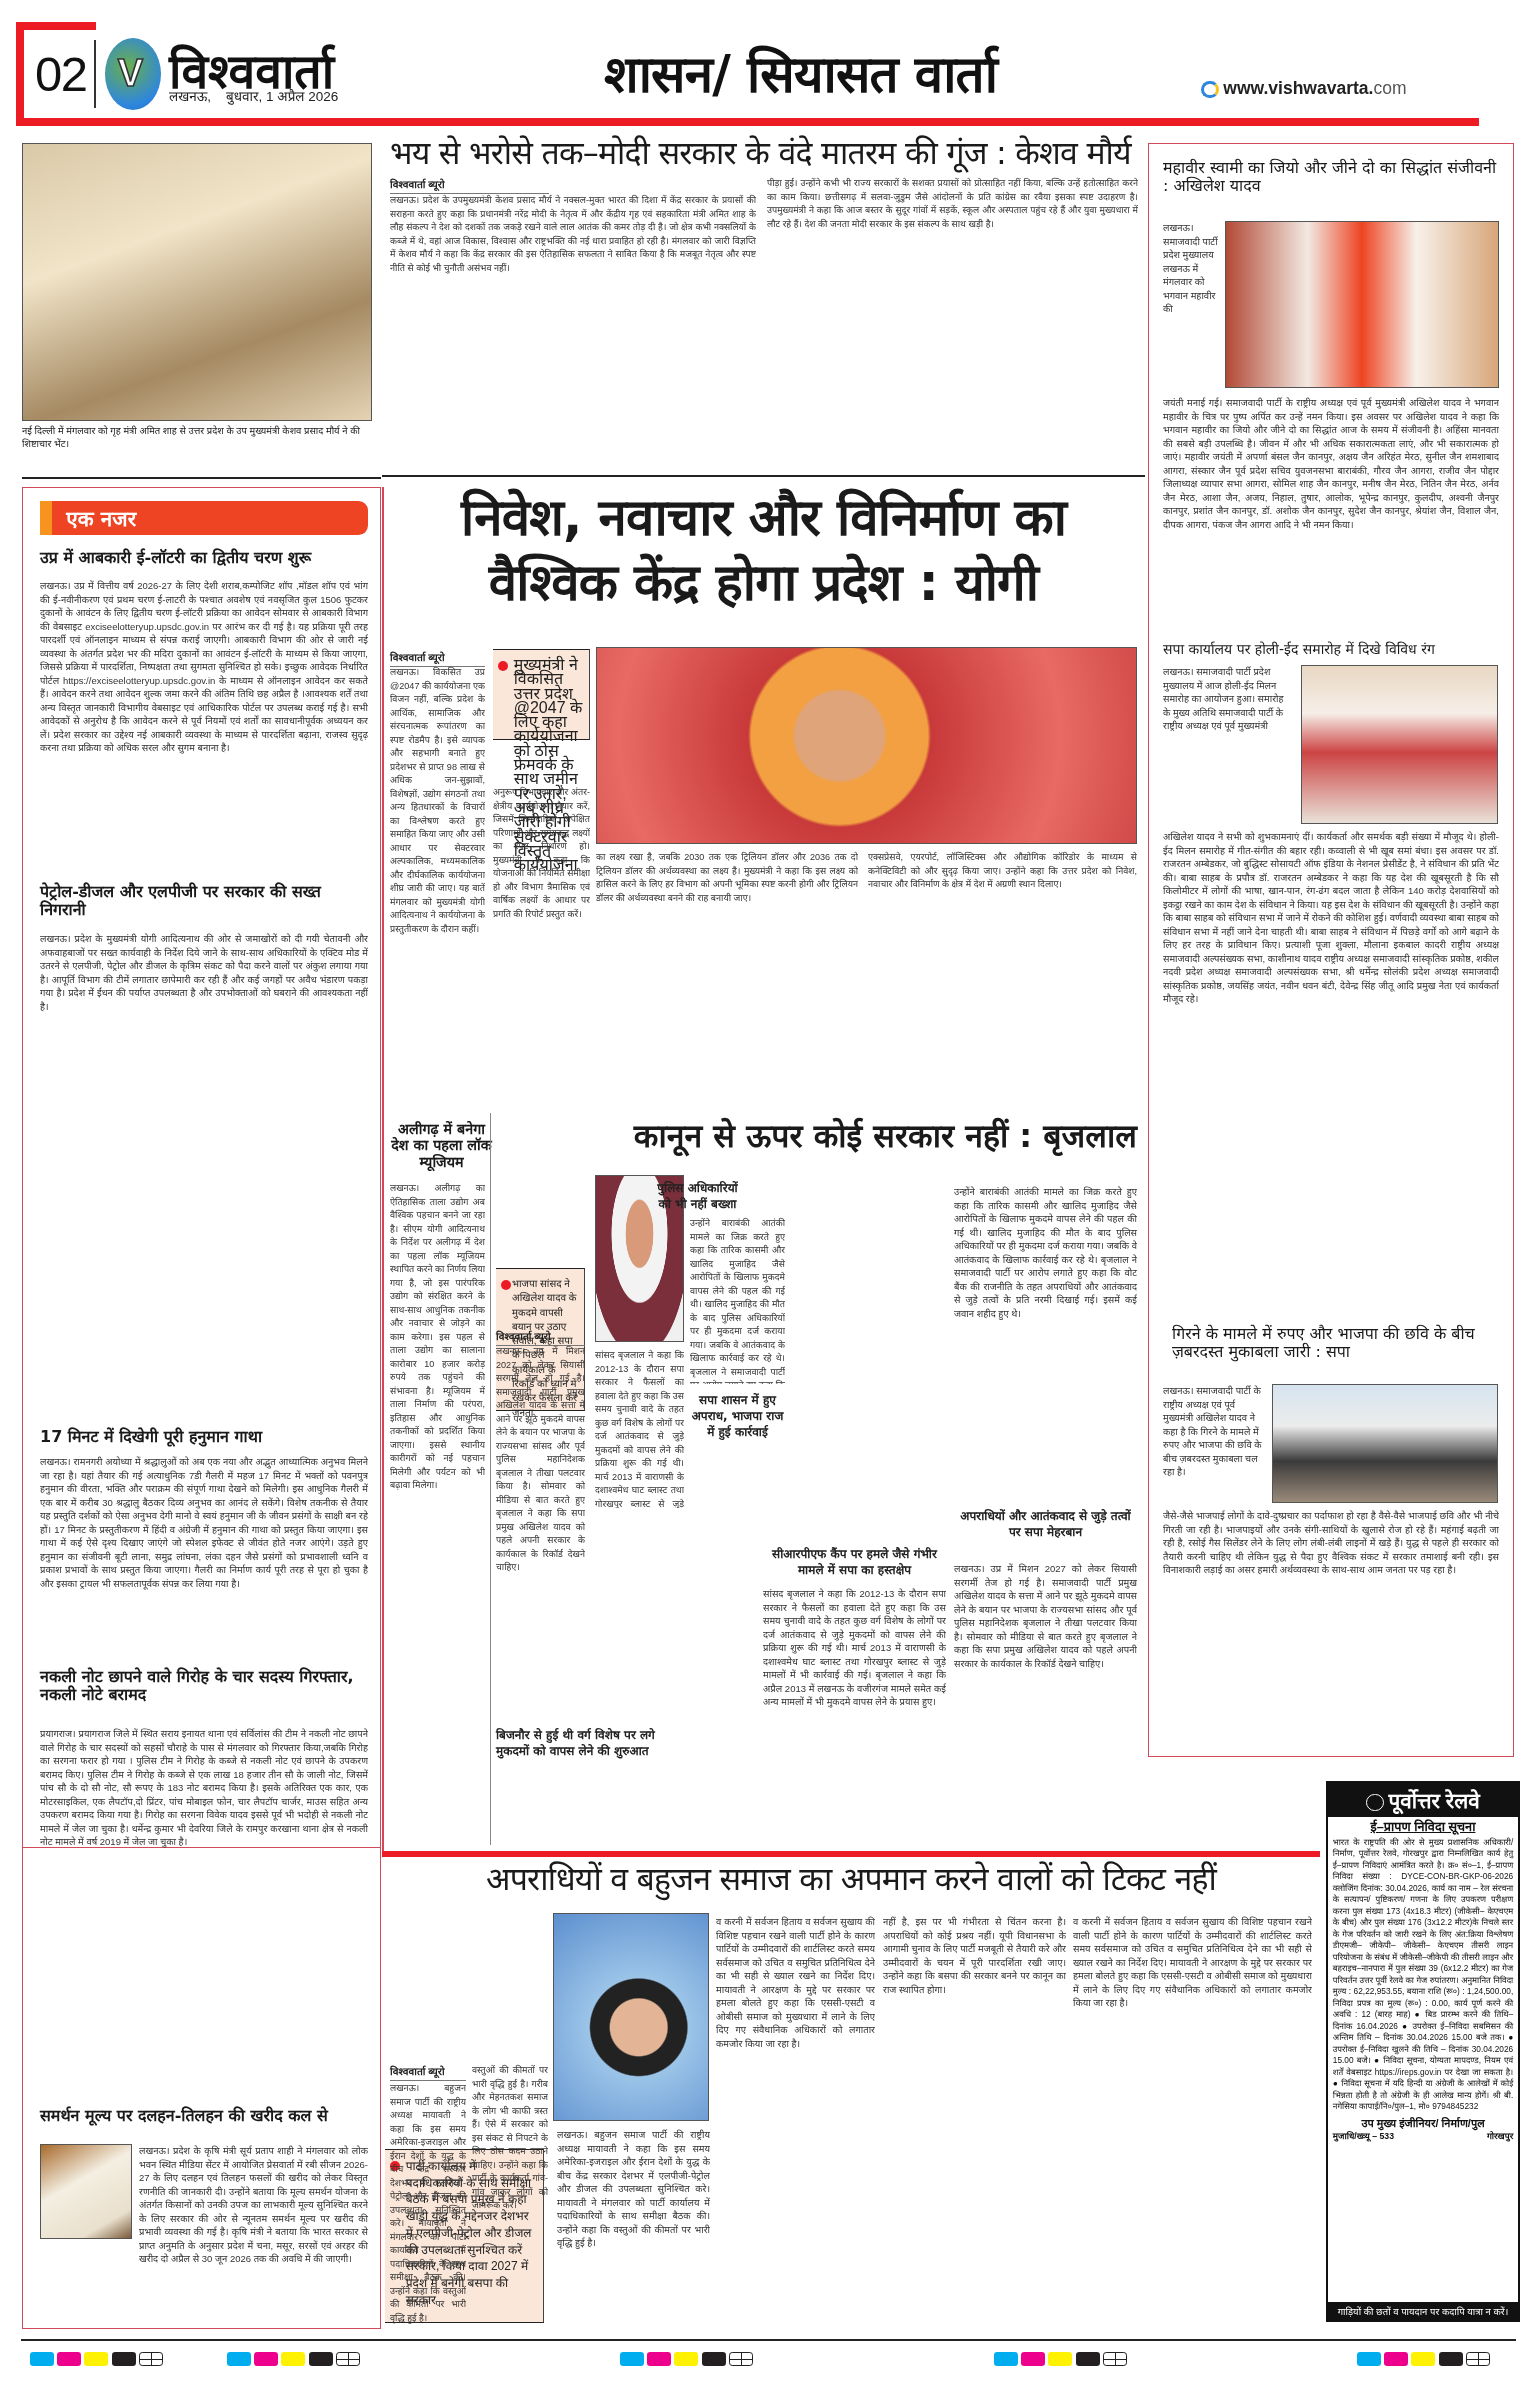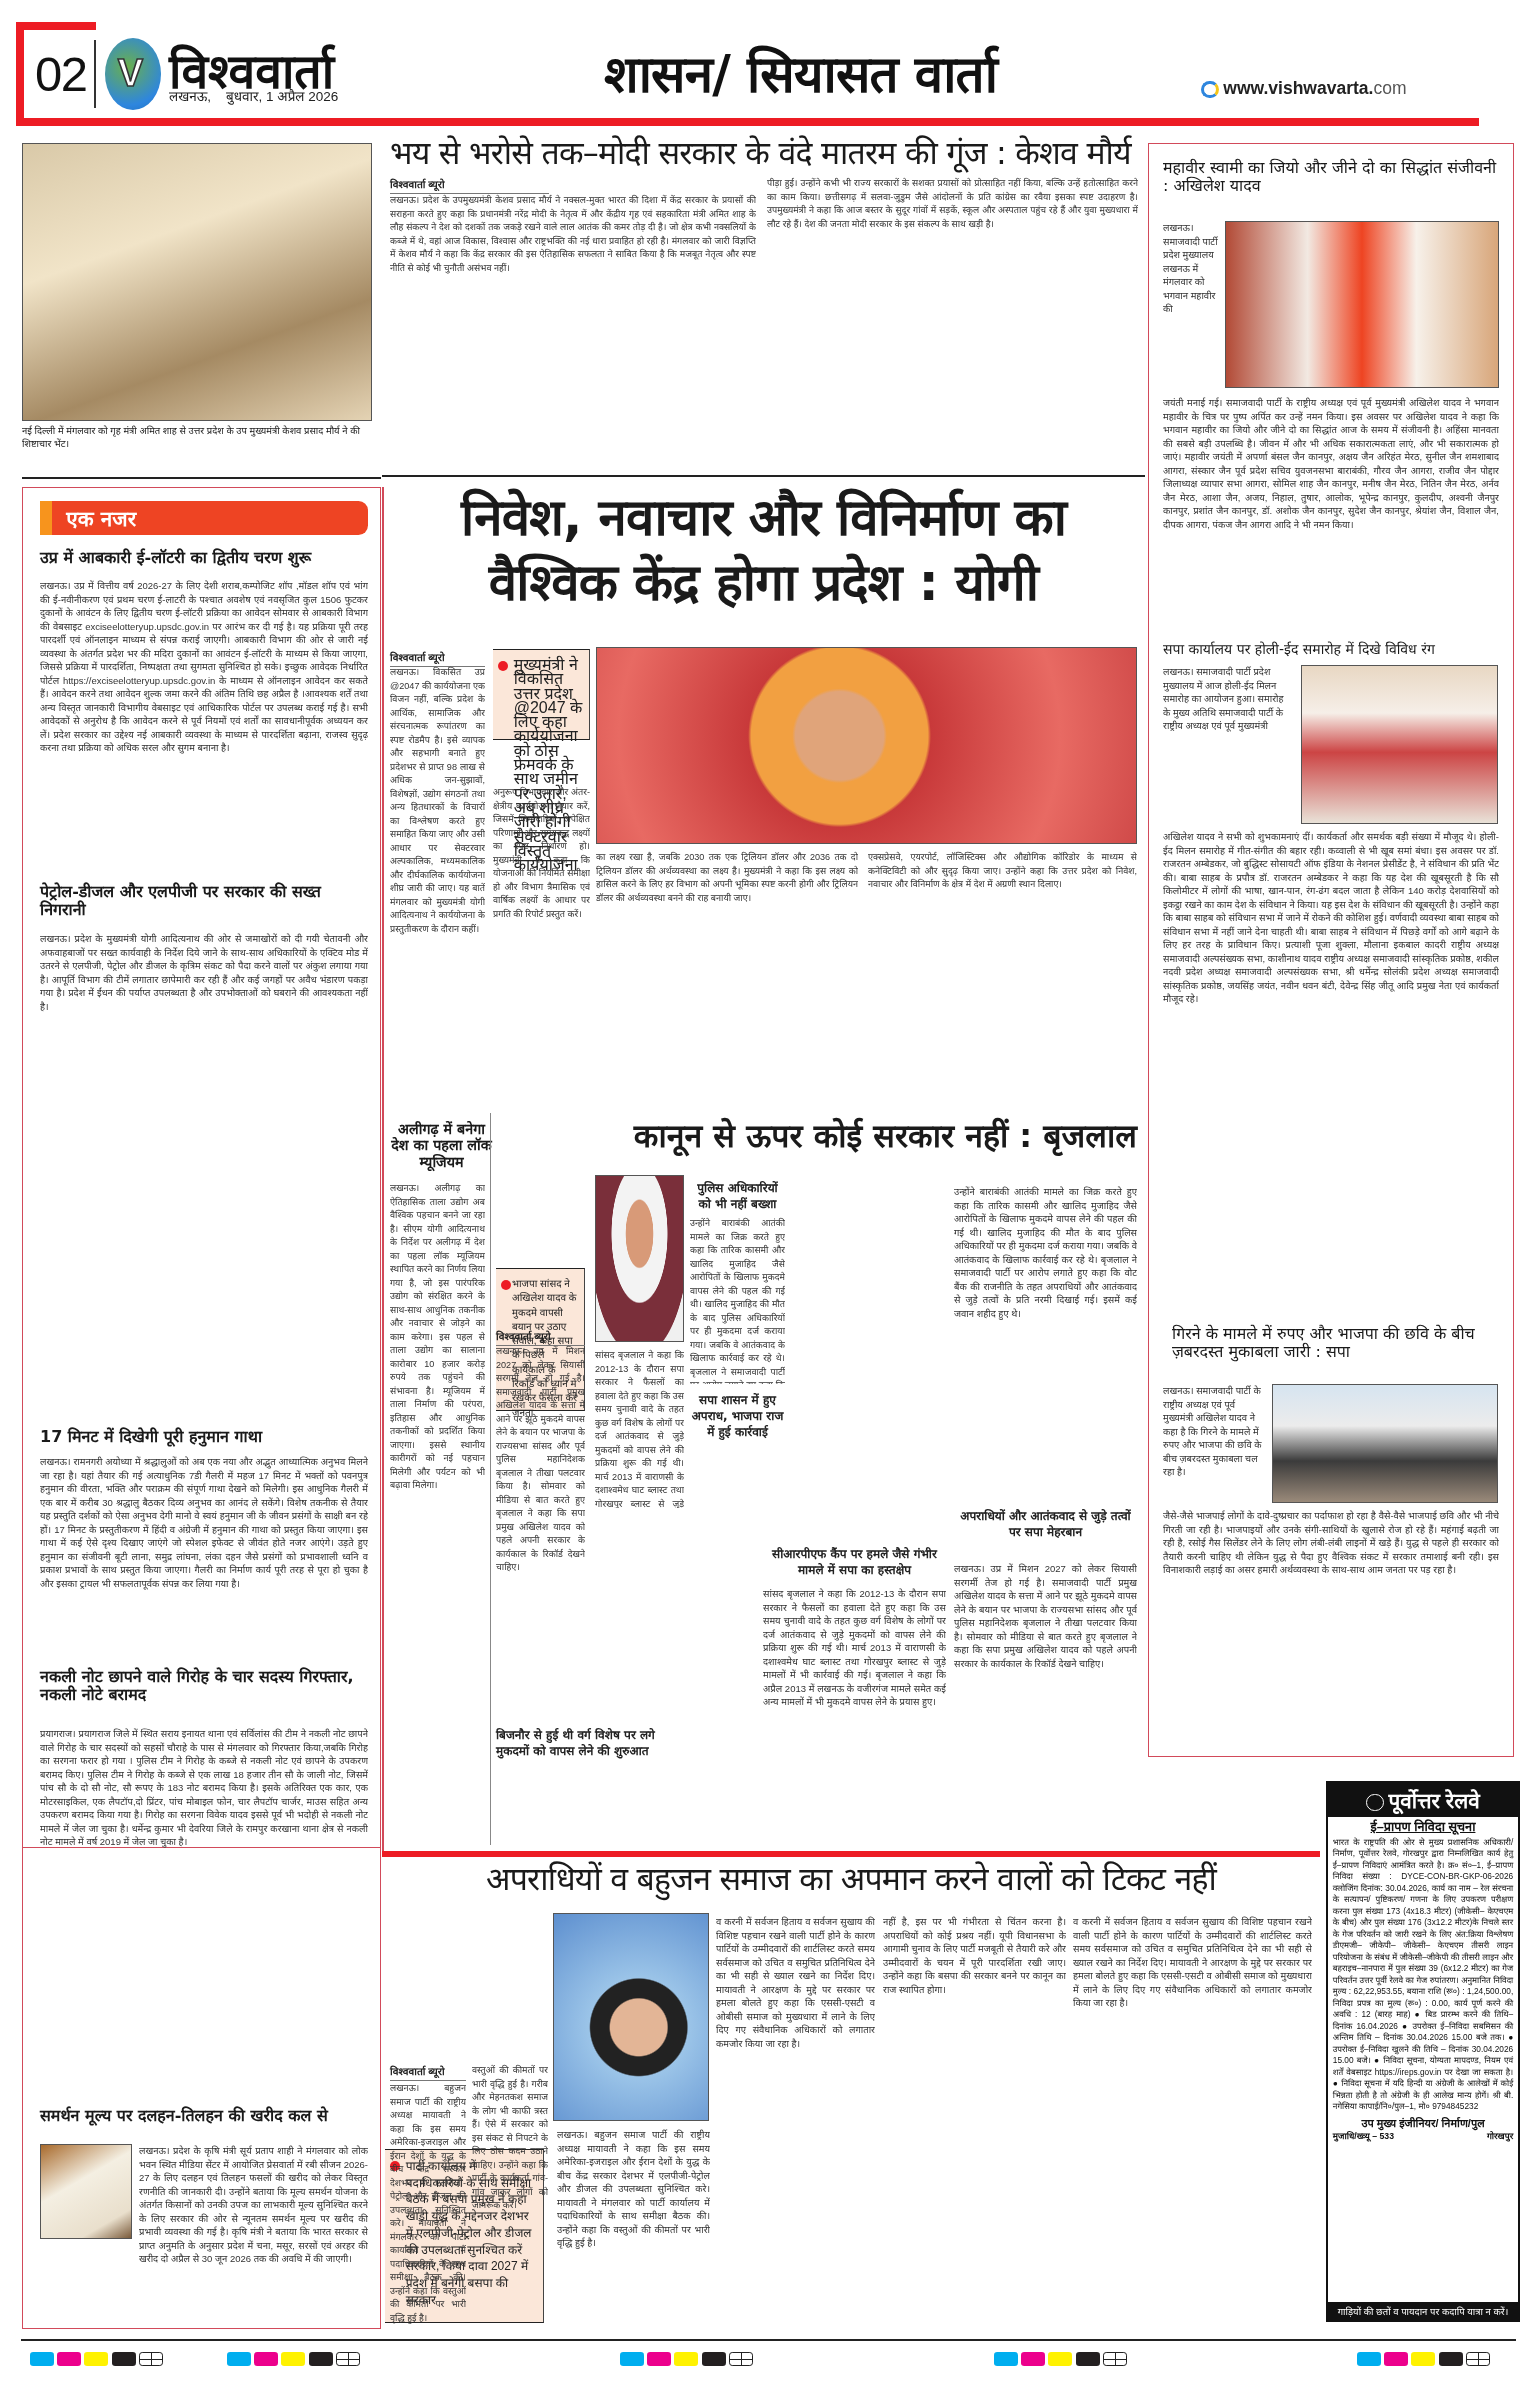--- a/index.html
+++ b/index.html
@@ -97,21 +97,21 @@
 <div class="abs body" style="left:596px;top:851px;width:262px;height:245px">का लक्ष्य रखा है, जबकि 2030 तक एक ट्रिलियन डॉलर और 2036 तक दो ट्रिलियन डॉलर की अर्थव्यवस्था का लक्ष्य है। मुख्यमंत्री ने कहा कि इस लक्ष्य को हासिल करने के लिए हर विभाग को अपनी भूमिका स्पष्ट करनी होगी और ट्रिलियन डॉलर की अर्थव्यवस्था बनने की राह बनायी जाए।</div>
 <div class="abs body" style="left:868px;top:851px;width:269px;height:245px">एक्सप्रेसवे, एयरपोर्ट, लॉजिस्टिक्स और औद्योगिक कॉरिडोर के माध्यम से कनेक्टिविटी को और सुदृढ़ किया जाए। उन्होंने कहा कि उत्तर प्रदेश को निवेश, नवाचार और विनिर्माण के क्षेत्र में देश में अग्रणी स्थान दिलाए।</div>
 
 <div class="abs hl" style="left:390px;top:1121px;width:103px;font-size:14.3px;text-align:center">अलीगढ़ में बनेगा देश का पहला लॉक म्यूजियम</div>
 <div class="abs body" style="left:390px;top:1182px;width:95px;height:665px">लखनऊ। अलीगढ़ का ऐतिहासिक ताला उद्योग अब वैश्विक पहचान बनने जा रहा है। सीएम योगी आदित्यनाथ के निर्देश पर अलीगढ़ में देश का पहला लॉक म्यूजियम स्थापित करने का निर्णय लिया गया है, जो इस पारंपरिक उद्योग को संरक्षित करने के साथ-साथ आधुनिक तकनीक और नवाचार से जोड़ने का काम करेगा। इस पहल से ताला उद्योग का सालाना कारोबार 10 हजार करोड़ रुपये तक पहुंचने की संभावना है। म्यूजियम में ताला निर्माण की परंपरा, इतिहास और आधुनिक तकनीकों को प्रदर्शित किया जाएगा। इससे स्थानीय कारीगरों को नई पहचान मिलेगी और पर्यटन को भी बढ़ावा मिलेगा।</div>
 <div class="abs" style="left:490px;top:1113px;width:0.8px;height:732px;background:#888"></div>
 
 <div class="abs hl" style="left:493px;top:1118px;width:644px;font-size:32px;text-align:right">कानून से ऊपर कोई सरकार नहीं : बृजलाल</div>
 <div class="abs pull" style="left:496px;top:1177px;width:89px;height:143px;font-size:10px;line-height:14.3px;padding-left:16px">भाजपा सांसद ने अखिलेश यादव के मुकदमे वापसी बयान पर उठाए सवाल, कहा सपा के पिछले कार्यकाल के रिकॉर्ड को ध्यान में रखकर फैसला करे जनता</div>
 <div class="abs photo" style="left:595px;top:1175px;width:89px;height:167px;background:radial-gradient(ellipse at 50% 35%,#d89a78 0 22%,#f3f3f3 23% 45%,#7a2f3a 46% 80%,#f0f0f0 81%)"></div>
-<div class="abs subhl" style="left:690px;top:1180px;width:95px">पुलिस अधिकारियों को भी नहीं बख्शा</div>
+<div class="abs subhl" style="left:650px;top:1180px;width:95px">पुलिस अधिकारियों को भी नहीं बख्शा</div>
 <div class="abs body" style="left:690px;top:1217px;width:95px;height:167px">उन्होंने बाराबंकी आतंकी मामले का जिक्र करते हुए कहा कि तारिक कासमी और खालिद मुजाहिद जैसे आरोपितों के खिलाफ मुकदमे वापस लेने की पहल की गई थी। खालिद मुजाहिद की मौत के बाद पुलिस अधिकारियों पर ही मुकदमा दर्ज कराया गया। जबकि वे आतंकवाद के खिलाफ कार्रवाई कर रहे थे। बृजलाल ने समाजवादी पार्टी पर आरोप लगाते हुए कहा कि वोट बैंक की राजनीति के तहत अपराधियों और आतंकवाद से जुड़े तत्वों के प्रति नरमी दिखाई गई। इसमें कई जवान शहीद हुए थे।</div>
 <div class="abs byline" style="left:496px;top:1329px;width:89px">विश्ववार्ता ब्यूरो</div>
 <div class="abs body" style="left:496px;top:1345px;width:89px;height:374px">लखनऊ। उप्र में मिशन 2027 को लेकर सियासी सरगर्मी तेज हो गई है। समाजवादी पार्टी प्रमुख अखिलेश यादव के सत्ता में आने पर झूठे मुकदमे वापस लेने के बयान पर भाजपा के राज्यसभा सांसद और पूर्व पुलिस महानिदेशक बृजलाल ने तीखा पलटवार किया है। सोमवार को मीडिया से बात करते हुए बृजलाल ने कहा कि सपा प्रमुख अखिलेश यादव को पहले अपनी सरकार के कार्यकाल के रिकॉर्ड देखने चाहिए।</div>
 <div class="abs body" style="left:595px;top:1349px;width:89px;height:159px">सांसद बृजलाल ने कहा कि 2012-13 के दौरान सपा सरकार ने फैसलों का हवाला देते हुए कहा कि उस समय चुनावी वादे के तहत कुछ वर्ग विशेष के लोगों पर दर्ज आतंकवाद से जुड़े मुकदमों को वापस लेने की प्रक्रिया शुरू की गई थी। मार्च 2013 में वाराणसी के दशाश्वमेध घाट ब्लास्ट तथा गोरखपुर ब्लास्ट से जुड़े मामलों में भी कार्रवाई की गई। बृजलाल ने कहा कि अप्रैल 2013 में लखनऊ के वजीरगंज मामले समेत कई अन्य मामलों में भी मुकदमे वापस लेने के प्रयास हुए।</div>
 <div class="abs subhl" style="left:690px;top:1392px;width:95px">सपा शासन में हुए अपराध, भाजपा राज में हुई कार्रवाई</div>
 <div class="abs subhl" style="left:954px;top:1508px;width:183px">अपराधियों और आतंकवाद से जुड़े तत्वों पर सपा मेहरबान</div>
 <div class="abs subhl" style="left:763px;top:1546px;width:183px">सीआरपीएफ कैंप पर हमले जैसे गंभीर मामले में सपा का हस्तक्षेप</div>
 <div class="abs subhl" style="left:496px;top:1727px;width:191px;text-align:left">बिजनौर से हुई थी वर्ग विशेष पर लगे मुकदमों को वापस लेने की शुरुआत</div>
 <div class="abs body" style="left:954px;top:1185px;width:183px;height:318px;font-size:9.5px">उन्होंने बाराबंकी आतंकी मामले का जिक्र करते हुए कहा कि तारिक कासमी और खालिद मुजाहिद जैसे आरोपितों के खिलाफ मुकदमे वापस लेने की पहल की गई थी। खालिद मुजाहिद की मौत के बाद पुलिस अधिकारियों पर ही मुकदमा दर्ज कराया गया। जबकि वे आतंकवाद के खिलाफ कार्रवाई कर रहे थे। बृजलाल ने समाजवादी पार्टी पर आरोप लगाते हुए कहा कि वोट बैंक की राजनीति के तहत अपराधियों और आतंकवाद से जुड़े तत्वों के प्रति नरमी दिखाई गई। इसमें कई जवान शहीद हुए थे।</div>
 <div class="abs body" style="left:763px;top:1587px;width:183px;height:239px;font-size:9.5px">सांसद बृजलाल ने कहा कि 2012-13 के दौरान सपा सरकार ने फैसलों का हवाला देते हुए कहा कि उस समय चुनावी वादे के तहत कुछ वर्ग विशेष के लोगों पर दर्ज आतंकवाद से जुड़े मुकदमों को वापस लेने की प्रक्रिया शुरू की गई थी। मार्च 2013 में वाराणसी के दशाश्वमेध घाट ब्लास्ट तथा गोरखपुर ब्लास्ट से जुड़े मामलों में भी कार्रवाई की गई। बृजलाल ने कहा कि अप्रैल 2013 में लखनऊ के वजीरगंज मामले समेत कई अन्य मामलों में भी मुकदमे वापस लेने के प्रयास हुए।</div>

